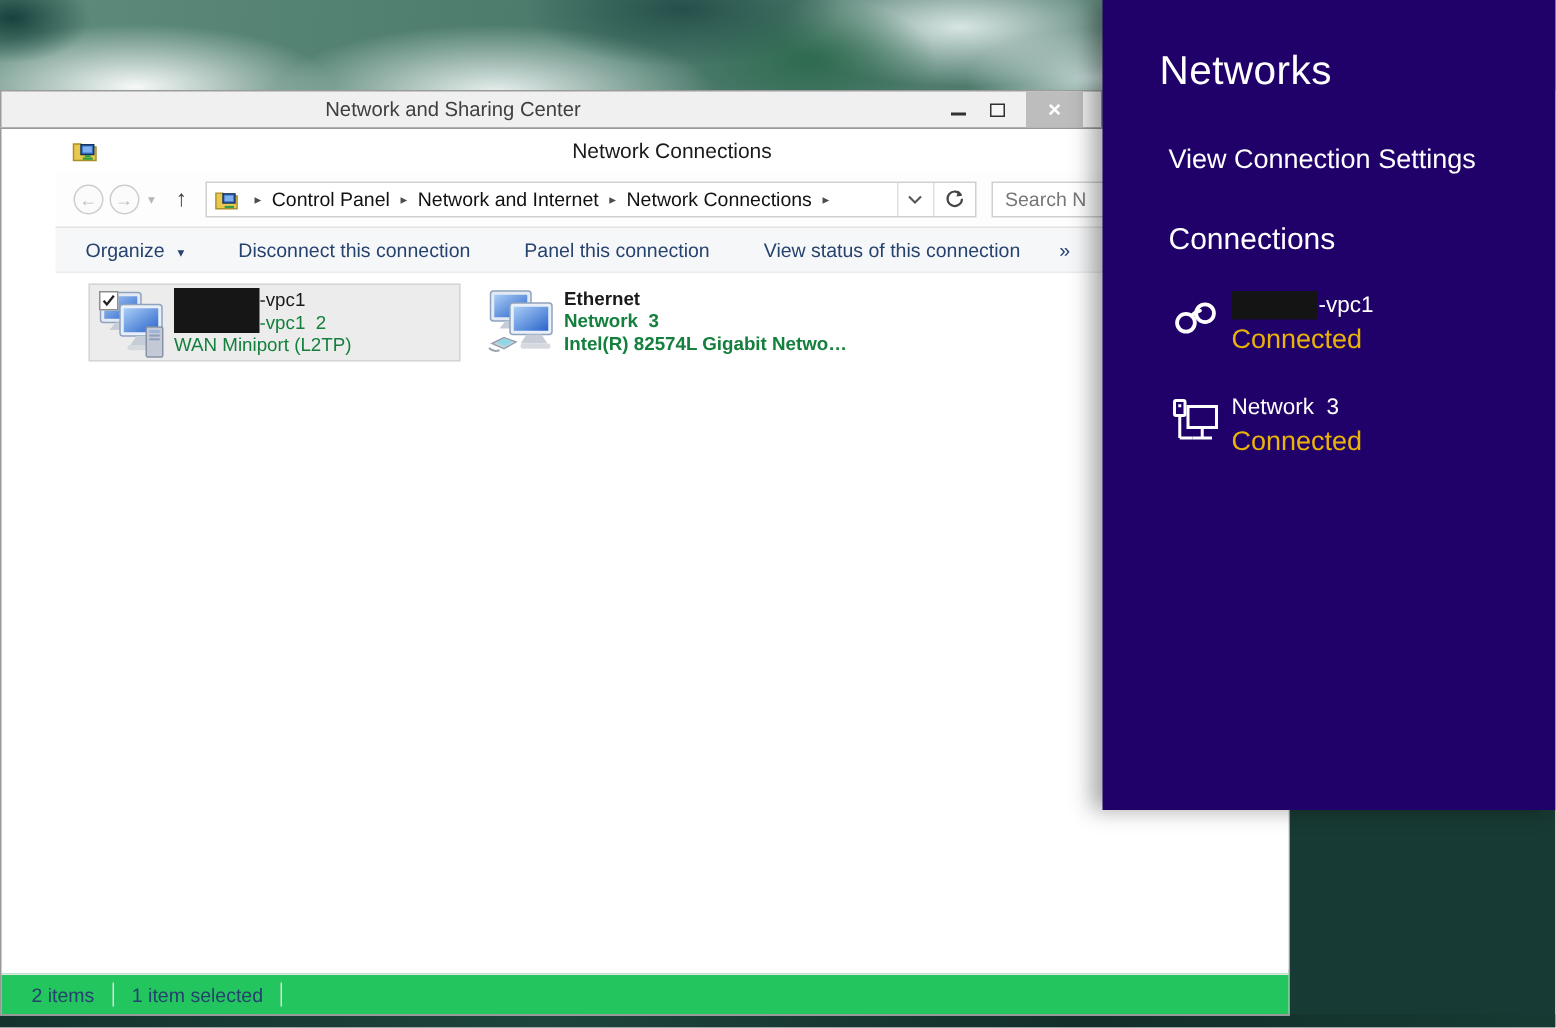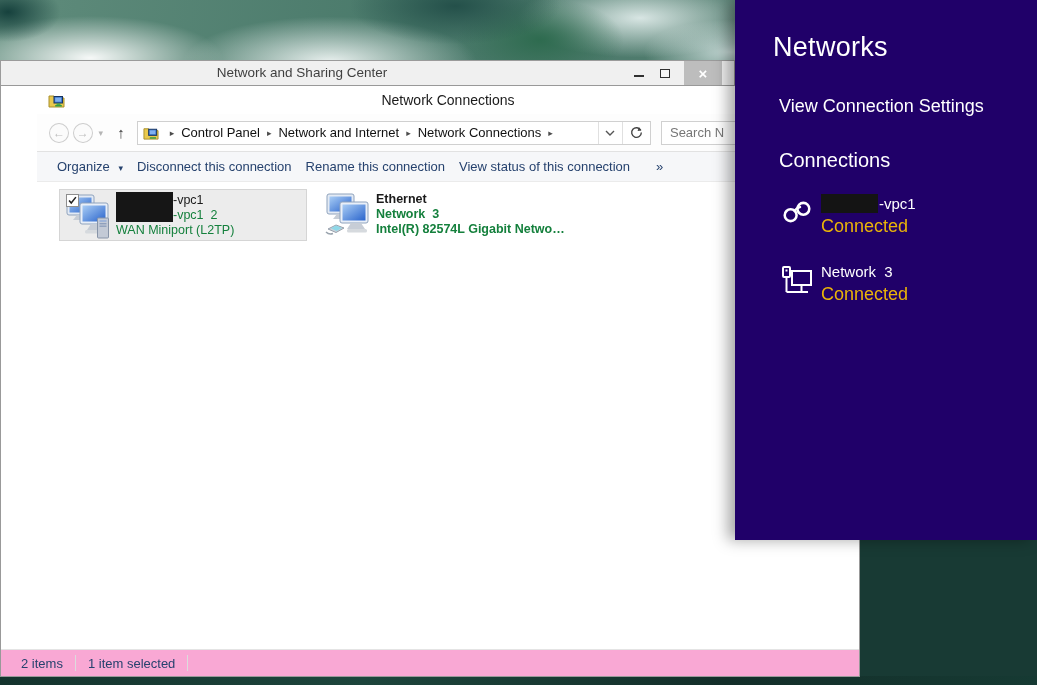--- a/index.html
+++ b/index.html
@@ -86,21 +86,21 @@
     margin-left:10px; height:24px; width:200px;
     border:1px solid #d0d0d0; background:#fff;
     font-family:"Liberation Sans",sans-serif; font-size:13px; color:#767676;
     padding:0 8px; outline:none;
   }
 
   .nc-toolbar {
     height:30px; background:#f6f7f9; border-bottom:1px solid #ebebeb;
     display:flex; align-items:center; color:#26426e; font-size:13px;
   }
-  .tb-item { margin-left:14px; white-space:nowrap; cursor:default; }
+  .tb-item { margin-left:36px; white-space:nowrap; cursor:default; }
   .tb-item:first-child { margin-left:20px; }
   .tb-caret { font-size:9px; margin-left:5px; color:#26426e; }
   .tb-overflow { margin-left:26px; font-size:13px; }
 
   .nc-content { position:relative; height:464px; background:#ffffff; }
 
   .tile {
     position:absolute; top:7px; height:52px; display:flex; align-items:flex-start;
     padding:2px 6px 2px 4px;
   }
@@ -117,21 +117,21 @@
   .tile-line.primary { color:#1a1a1a; }
   .tile-line.secondary { color:#15803d; }
   .redacted-lines { position:relative; }
   .redact-tile {
     position:absolute; left:0; top:0; width:57px; height:30px; background:#161616; z-index:2;
   }
   .pad-redact { padding-left:57px; }
 
   .nc-statusbar {
     position:absolute; left:0; bottom:0; width:100%; height:27px;
-    border-top:1px solid #e4e4e4; background:#f9a8d4;
+    border-top:1px solid #e4e4e4; background:#22c55e;
     display:flex; align-items:center; color:#26426e; font-size:13px;
   }
   .sb-count { margin-left:20px; }
   .sb-sep { width:1px; height:16px; background:#dcdcdc; margin:0 12px; }
 
   
   .flyout {
     position:absolute; right:0; top:0; width:302px; height:540px;
     background:#200069; color:#ffffff;
     box-shadow:-7px 0 14px rgba(0,0,0,.35);
@@ -217,21 +217,21 @@
 
       <input class="searchbox" type="text" value="Search N" style="">
     </div>
 
     <div class="nc-toolbar">
       <span class="tb-item">
         <span>Organize</span>
         <span class="tb-caret">▾</span>
       </span>
       <span class="tb-item">Disconnect this connection</span>
-      <span class="tb-item">Rename this connection</span>
+      <span class="tb-item">Panel this connection</span>
       <span class="tb-item">View status of this connection</span>
       <span class="tb-overflow">»</span>
     </div>
 
     <div class="nc-content">
 
       <div class="tile tile1 selected">
         <div class="tile-icon-wrap">
           <svg class="tile-check" viewBox="0 0 13 13">
             <polyline points="2.5,6.5 5,9.5 10.5,2.5" fill="none" stroke="#222" stroke-width="1.8"></polyline>

